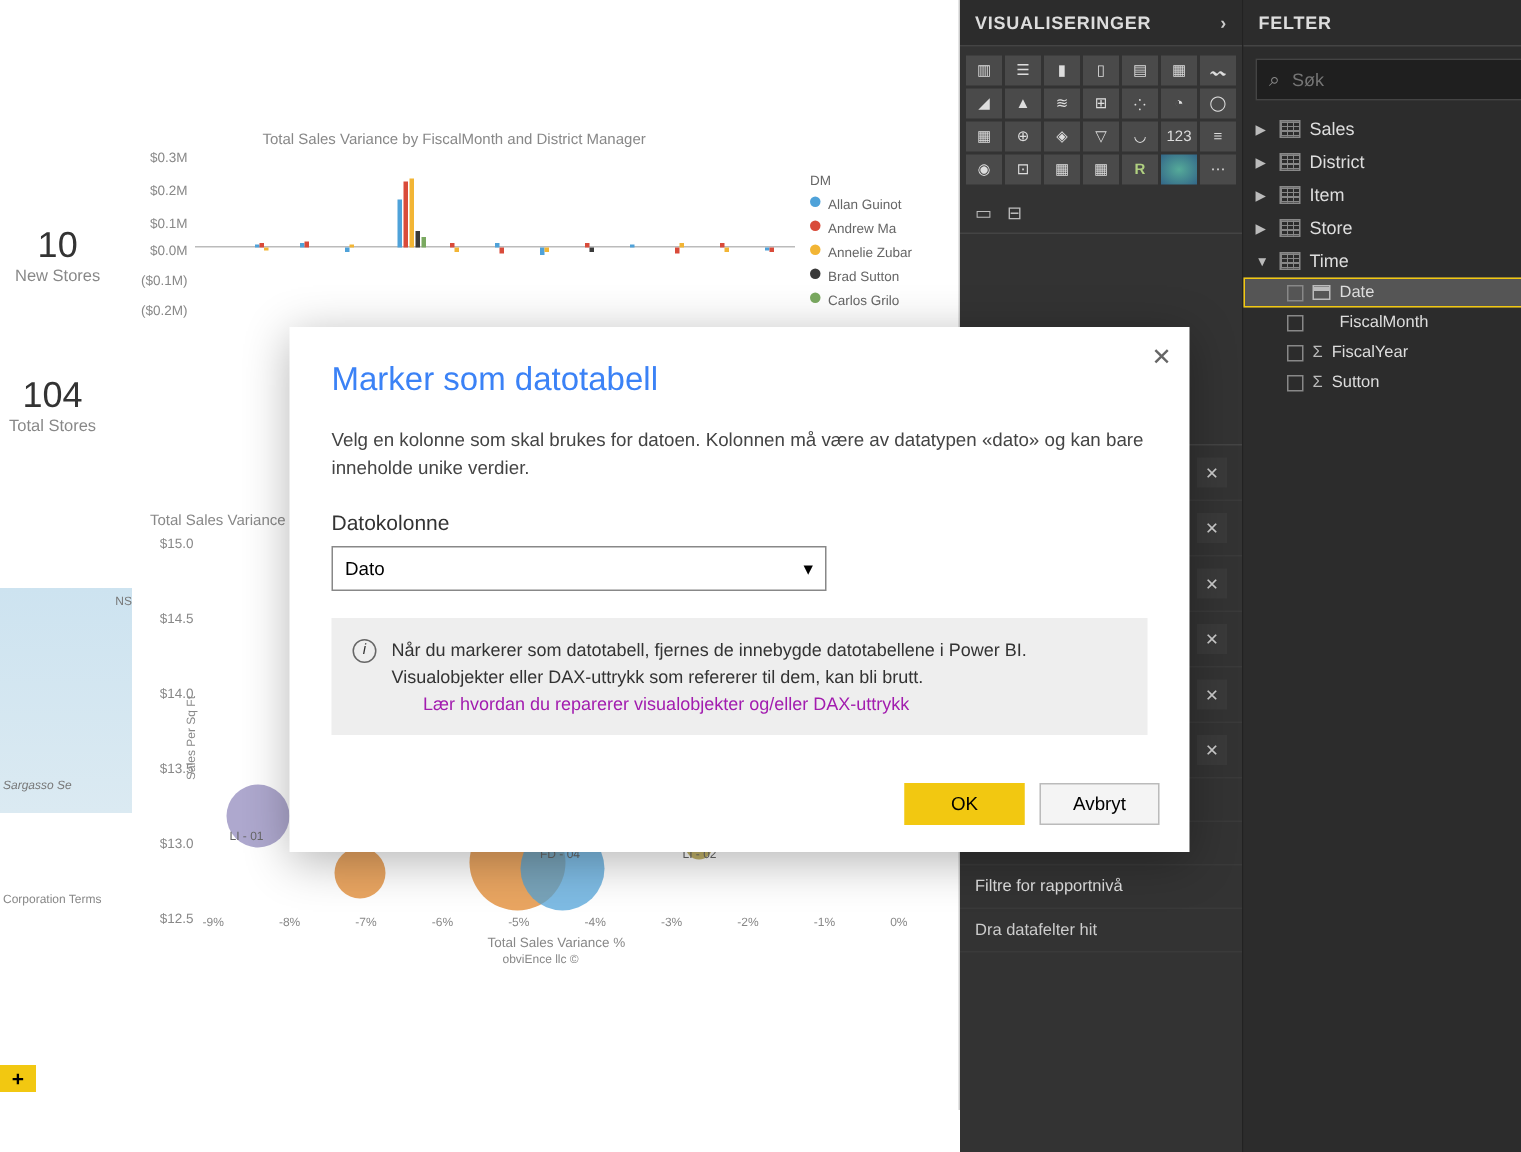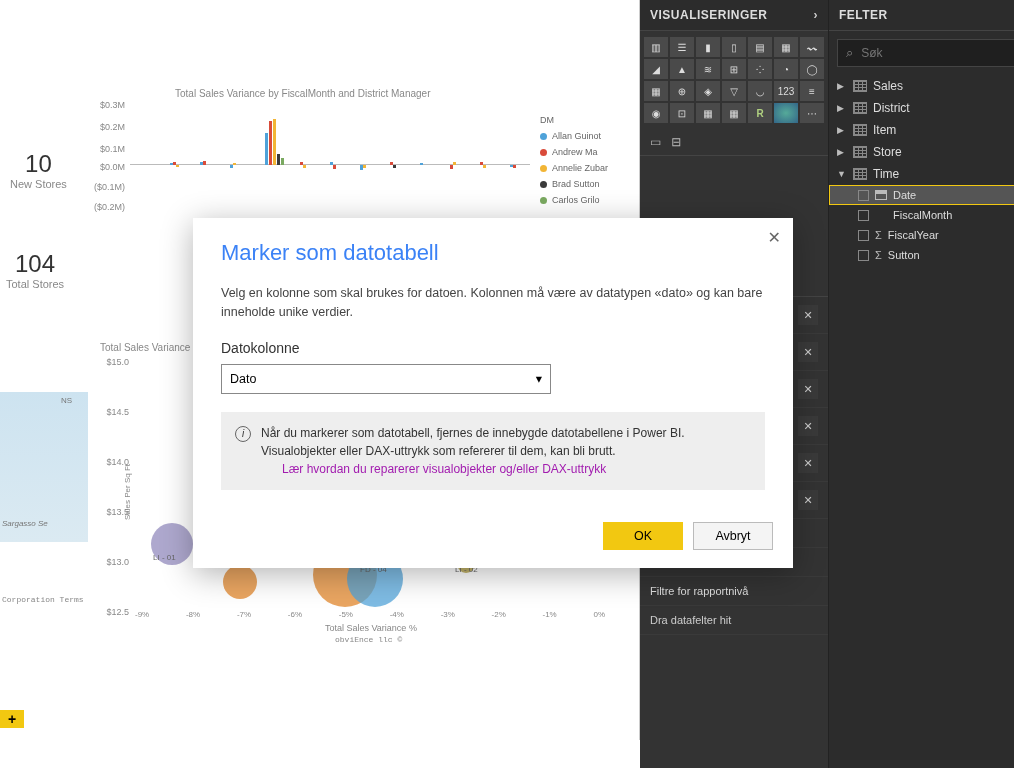--- a/index.html
+++ b/index.html
@@ -16,21 +16,21 @@
 
 .chart-title { font-size: 10px; color: #888; position: absolute; }
 
 .bar-chart { position: absolute; left: 130px; top: 100px; width: 400px; height: 130px; }
 .bar-ylabel { position: absolute; font-size: 9px; color: #888; right: 405px; }
 .col-cluster { position: absolute; bottom: 0; width: 18px; height: 100%; }
 .col-cluster .bar { position: absolute; bottom: 65px; width: 3px; }
 .baseline { position: absolute; left: 0; right: 0; bottom: 65px; border-top: 1px solid #bbb; }
 
 .legend { position: absolute; font-size: 9px; color: #666; }
-.leg-row { display: flex; align-items: center; gap: 5px; margin-bottom: 6px; }
+.leg-row { display: flex; gap: 5px; margin-bottom: 6px; }
 .leg-dot { width: 7px; height: 7px; border-radius: 50%; }
 
 .scatter-chart { position: absolute; left: 135px; top: 355px; width: 470px; height: 265px; }
 .scatter-ylabel { position: absolute; font-size: 9px; color: #888; right: 476px; }
 .scatter-xlabel { position: absolute; font-size: 9px; color: #888; top: 268px; }
 .bubble { position: absolute; border-radius: 50%; }
 .bubble-lbl { position: absolute; font-size: 8px; color: #666; }
 .ylab-rot { position: absolute; font-size: 8px; color: #888; transform: rotate(-90deg); transform-origin: left top; }
 
 .map-stub { position: absolute; left: 0; top: 392px; width: 88px; height: 150px; background: linear-gradient(#cde3f0,#dbeaf2); font-size: 8px; color: #777; }
@@ -81,21 +81,21 @@
 .dlg-desc { font-size: 12.5px; color:#444; line-height:1.5; margin-bottom:18px; }
 .dlg-label { font-size:14px; color:#333; margin-bottom:8px; }
 .dlg-select { width:330px; height:30px; border:1px solid #888; padding:0 8px; font-size:12.5px; display:flex; align-items:center; justify-content:space-between; margin-bottom:18px; background:#fff; cursor:pointer; }
 .dlg-info { background:#eee; padding:12px 14px; font-size:12px; color:#333; line-height:1.5; display:flex; gap:10px; }
 .info-ic { width:16px; height:16px; border:1px solid #666; border-radius:50%; display:flex; align-items:center; justify-content:center; font-size:10px; font-style:italic; flex-shrink:0; margin-top:2px; }
 .dlg-link { color:#a21caf; cursor:pointer;margin-left:21px; }
 .dlg-actions { display:flex; justify-content:flex-end; gap:10px; padding: 14px 20px 18px; }
 .btn { min-width:80px; height:28px; border:1px solid #bbb; background:#f4f4f4; font-size:12.5px; cursor:pointer; }
 .btn.primary { background:#f2c811; border-color:#f2c811; }
 
-.footer-credit { position:absolute; font-size:8px; color:#888;font-family:Liberation Mono, monospace; }
+.footer-credit { position:absolute; font-size:8px; color:#888; }
 </style>
 </head>
 <body>
 
 <div class="canvas">
 
   <div class="kpi" style="left:10px;top:150px">
     <div class="kpi-num">10</div>
     <div class="kpi-lbl">New Stores</div>
   </div>
@@ -222,21 +222,21 @@
       <span>-3%</span>
       <span>-2%</span>
       <span>-1%</span>
       <span>0%</span>
     </div>
     <div class="scatter-xlabel" style="left:190px">Total Sales Variance %</div>
     <div class="footer-credit" style="left:200px;top:280px">obviEnce llc ©</div>
   </div>
 
   <div class="map-stub">
-    <div style="position:absolute;right:16px;top:4px">NS</div>
+    <div style="position:absolute;right:0;top:4px">NS</div>
     <div style="position:absolute;left:2px;bottom:14px;font-style:italic">Sargasso Se</div>
   </div>
   <div class="footer-credit" style="left:2px;top:595px">Corporation  Terms</div>
 
   <div class="add-tab">+</div>
 </div>
 
 <div class="right-pane">
   <div class="vis-pane">
     <div class="pane-header">

